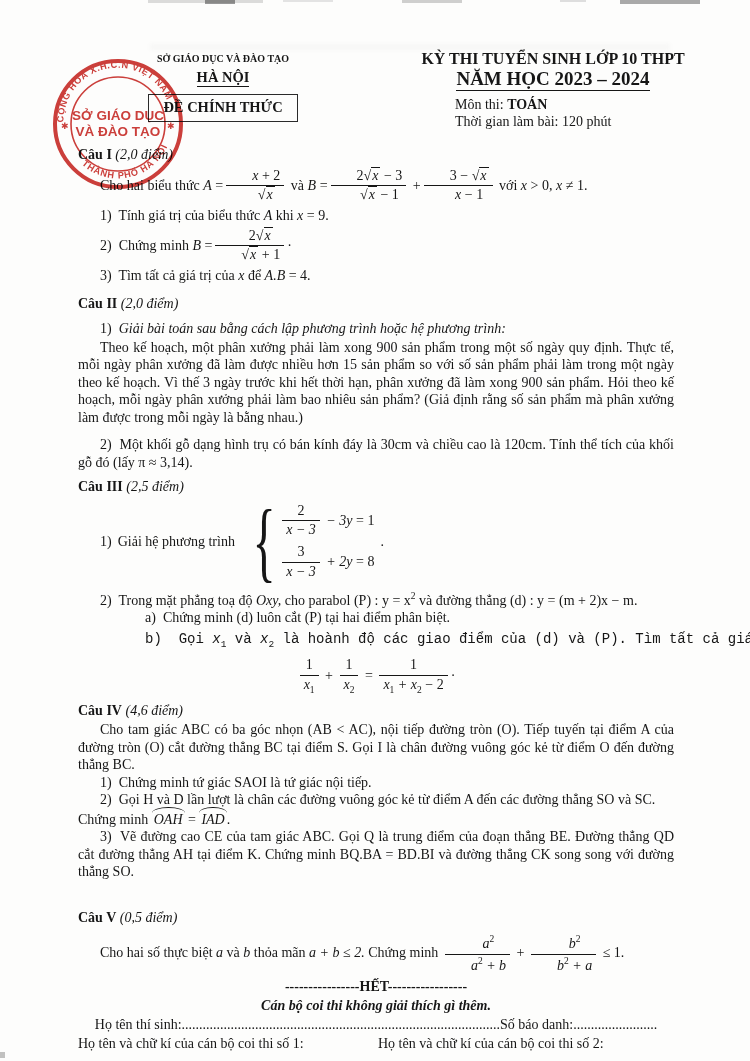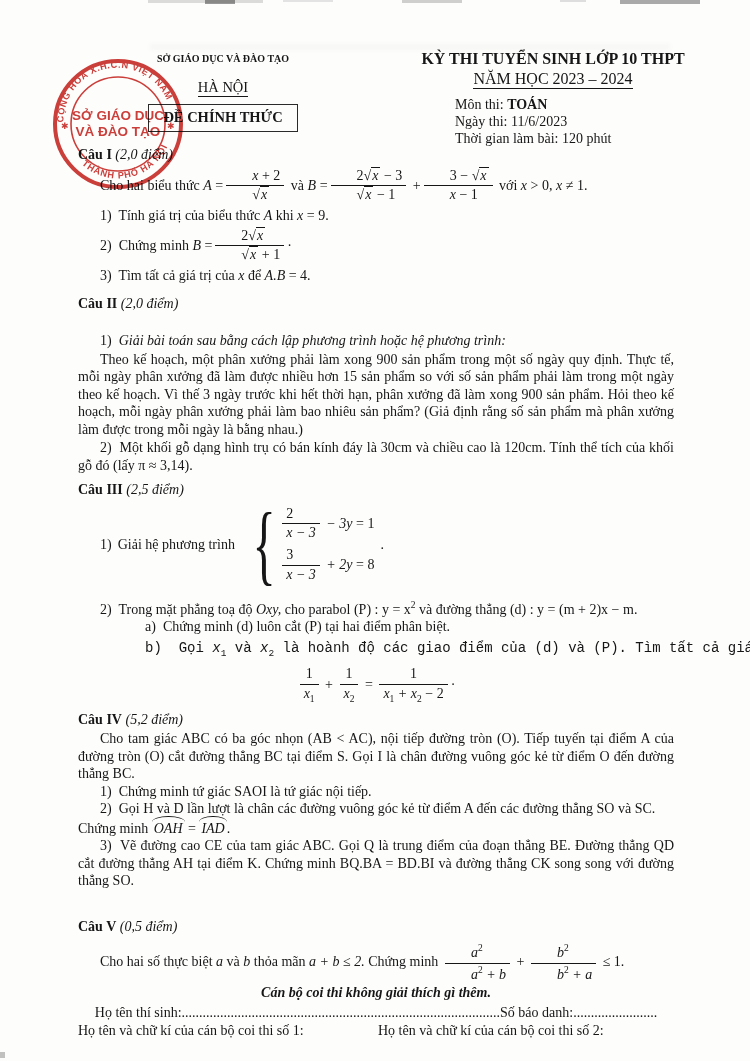--- a/index.html
+++ b/index.html
@@ -3,42 +3,42 @@
 <meta charset="utf-8">
 <style>
   html,body{margin:0;padding:0;background:#e8e8e8;}
   .page{position:relative;width:750px;height:1061px;background:#fdfdfc;overflow:hidden;
         font-family:"Liberation Serif",serif;font-size:14px;line-height:17.5px;color:#161616;}
   
   .art{position:absolute;}
   
   .h-left{position:absolute;left:88px;top:50px;width:270px;text-align:center;z-index:2;}
   .h-left .l1{font-weight:bold;font-size:10px;}
-  .h-left .l2{font-weight:normal;font-size:14.5px;margin-top:11px;}
+  .h-left .l2{font-weight:bold;font-size:14.5px;margin-top:1px;}
   .u{border-bottom:1.4px solid #161616;padding-bottom:1px;}
   .official-box{display:inline-block;border:1.6px solid #2a2a2a;padding:4px 14px;font-weight:bold;
         font-size:14.5px;margin-top:8px;background:transparent;}
   .h-right{position:absolute;left:383px;top:50px;width:340px;text-align:center;z-index:2;}
   .h-right .l1{font-weight:bold;font-size:16px;}
-  .h-right .l2{font-weight:normal;font-size:16px;margin-top:2px;}
+  .h-right .l2{font-weight:bold;font-size:19px;margin-top:2px;}
   .h-details{text-align:left;margin:9px 0 0 72px;line-height:17px;}
   .stamp{position:absolute;left:46px;top:52px;width:144px;height:144px;z-index:5;
          mix-blend-mode:multiply;opacity:.93;}
   
   .content{position:absolute;left:78px;top:146px;width:596px;z-index:1;}
   .cau-title{font-size:14px;}
   .cau-title b{font-weight:bold;}
   .cau-title i{font-style:italic;font-weight:normal;}
   .ind{text-indent:22px;}
   .ind2{padding-left:67px;}
   .just{text-align:justify;}
   .v{font-style:italic;}
   .nowrap{white-space:nowrap;}
   
-  .frac{display:inline-block;vertical-align:middle;margin:0 3px;line-height:1.2;}
+  .frac{display:inline-block;vertical-align:middle;text-align:center;margin:0 3px;line-height:1.2;}
   .frac .nm{display:block;padding:0 4px 1px;border-bottom:1.2px solid #161616;}
   .frac .dn{display:block;padding:1px 4px 0;}
   .sq{white-space:nowrap;}
   .sq .rs{font-style:normal;}
   .sq .ol{border-top:1.2px solid #161616;font-style:italic;padding:0 2px 0 1px;}
   sup{font-size:9.5px;}
   sub{font-size:9.5px;}
   .sys{display:inline-flex;align-items:center;vertical-align:middle;margin:0 2px;}
   .brace{font-size:88px;line-height:.9;transform:scaleX(.55);display:inline-block;
          margin-right:-6px;font-weight:400;}
@@ -99,21 +99,20 @@
     <div>
       <span class="official-box">ĐỀ CHÍNH THỨC</span>
     </div>
   </div>
 
   <div class="h-right">
     <div class="l1">KỲ THI TUYỂN SINH LỚP 10 THPT</div>
     <div class="l2"><span class="u">NĂM HỌC 2023 – 2024</span></div>
     <div class="h-details">
       <div><span>Môn thi: </span><b>TOÁN</b></div>
-      <div>Ngày thi: 11/6/2023</div>
       <div>Thời gian làm bài: 120 phút</div>
     </div>
   </div>
 
   <div class="content">
 
     <div class="cau-title">
       <b>Câu I</b>
       <i>(2,0 điểm)</i>
     </div>
@@ -151,47 +150,47 @@
       <span class="v">x</span>
       <span>để</span>
       <span class="v">A.B</span>
       <span>= 4.</span>
     </div>
 
     <div class="cau-title" style="margin-top:10px;">
       <b>Câu II</b>
       <i>(2,0 điểm)</i>
     </div>
-    <div class="ind" style="margin-top:20px;">
+    <div class="ind" style="margin-top:8px;">
       <span>1)</span>&nbsp;
       <i>Giải bài toán sau bằng cách lập phương trình hoặc hệ phương trình:</i>
     </div>
     <div class="ind just" style="margin-top:1px;">Theo kế hoạch, một phân xưởng phải làm xong 900 sản phẩm trong một số ngày quy định. Thực tế, mỗi ngày phân xưởng đã làm được nhiều hơn 15 sản phẩm so với số sản phẩm phải làm trong một ngày theo kế hoạch. Vì thế 3 ngày trước khi hết thời hạn, phân xưởng đã làm xong 900 sản phẩm. Hỏi theo kế hoạch, mỗi ngày phân xưởng phải làm bao nhiêu sản phẩm? (Giả định rằng số sản phẩm mà phân xưởng làm được trong mỗi ngày là bằng nhau.)</div>
-    <div class="ind just" style="margin-top:1px;">
+    <div class="ind just" style="margin-top:10px;">
       <span>2)</span>&nbsp;
       <span>Một khối gỗ dạng hình trụ có bán kính đáy là 30cm và chiều cao là 120cm. Tính thể tích của khối gỗ đó (lấy π ≈ 3,14).</span>
     </div>
 
     <div class="cau-title" style="margin-top:7px;">
       <b>Câu III</b>
       <i>(2,5 điểm)</i>
     </div>
     <div class="sysrow" style="margin-top:2px;">
       <span>1)</span>
       <span>Giải hệ phương trình</span>
       <span class="sys">
         <span class="brace">{</span>
         <span class="eqs">
           <span class="eq"><span class="frac"><span class="nm">2</span><span class="dn v">x − 3</span></span> <span class="v">− 3y</span> <span>= 1</span></span>
           <span class="eq"><span class="frac"><span class="nm">3</span><span class="dn v">x − 3</span></span> <span class="v">+ 2y</span> <span>= 8</span></span>
         </span>
       </span>
       <span>.</span>
     </div>
-    <div class="ind nowrap" style="margin-top:8px;">
+    <div class="ind nowrap" style="margin-top:2px;">
       <span>2)</span>&nbsp;
       <span>Trong mặt phẳng toạ độ</span>
       <span class="v">Oxy,</span>
       <span>cho parabol (P) : y = x</span><sup>2</sup>
       <span>và đường thẳng (d) : y = (m + 2)x − m.</span>
     </div>
     <div class="ind2" style="margin-top:0;">
       <span>a)</span>&nbsp;
       <span>Chứng minh (d) luôn cắt (P) tại hai điểm phân biệt.</span>
     </div>
@@ -208,21 +207,21 @@
     <div class="ctr" style="margin-top:4px;">
       <span class="frac"><span class="nm">1</span><span class="dn"><span class="v">x</span><sub>1</sub></span></span>
       <span>+</span>
       <span class="frac"><span class="nm">1</span><span class="dn"><span class="v">x</span><sub>2</sub></span></span>
       <span>=</span>
       <span class="frac"><span class="nm">1</span><span class="dn"><span class="v">x</span><sub>1</sub> <span class="v">+ x</span><sub>2</sub> <span>− 2</span></span></span><span>·</span>
     </div>
 
     <div class="cau-title" style="margin-top:6px;">
       <b>Câu IV</b>
-      <i>(5,2 điểm)</i>
+      <i>(4,6 điểm)</i>
     </div>
     <div class="ind just" style="margin-top:2px;">Cho tam giác ABC có ba góc nhọn (AB &lt; AC), nội tiếp đường tròn (O). Tiếp tuyến tại điểm A của đường tròn (O) cắt đường thẳng BC tại điểm S. Gọi I là chân đường vuông góc kẻ từ điểm O đến đường thẳng BC.</div>
     <div class="ind">
       <span>1)</span>&nbsp;
       <span>Chứng minh tứ giác SAOI là tứ giác nội tiếp.</span>
     </div>
     <div class="ind just">
       <span>2)</span>&nbsp;
       <span>Gọi H và D lần lượt là chân các đường vuông góc kẻ từ điểm A đến các đường thẳng SO và SC.</span>
     </div>
@@ -248,20 +247,21 @@
       <span class="v">b</span>
       <span>thỏa mãn</span>
       <span class="v">a + b ≤ 2.</span>
       <span>Chứng minh</span>
       <span class="frac"><span class="nm"><span class="v">a</span><sup>2</sup></span><span class="dn"><span class="v">a</span><sup>2</sup> <span class="v">+ b</span></span></span>
       <span>+</span>
       <span class="frac"><span class="nm"><span class="v">b</span><sup>2</sup></span><span class="dn"><span class="v">b</span><sup>2</sup> <span class="v">+ a</span></span></span>
       <span>≤ 1.</span>
     </div>
 
+    <div class="ctr het">----------------HẾT-----------------</div>
     <div class="ctr note">Cán bộ coi thi không giải thích gì thêm.</div>
     <div class="nameline">
       <span>Họ tên thí sinh:</span><span>...........................................................................................</span><span>Số báo danh:</span><span>........................</span>
     </div>
     <div class="offrow">
       <span class="off1">Họ tên và chữ kí của cán bộ coi thi số 1:</span>
       <span class="off2">Họ tên và chữ kí của cán bộ coi thi số 2:</span>
     </div>
 
   </div>

